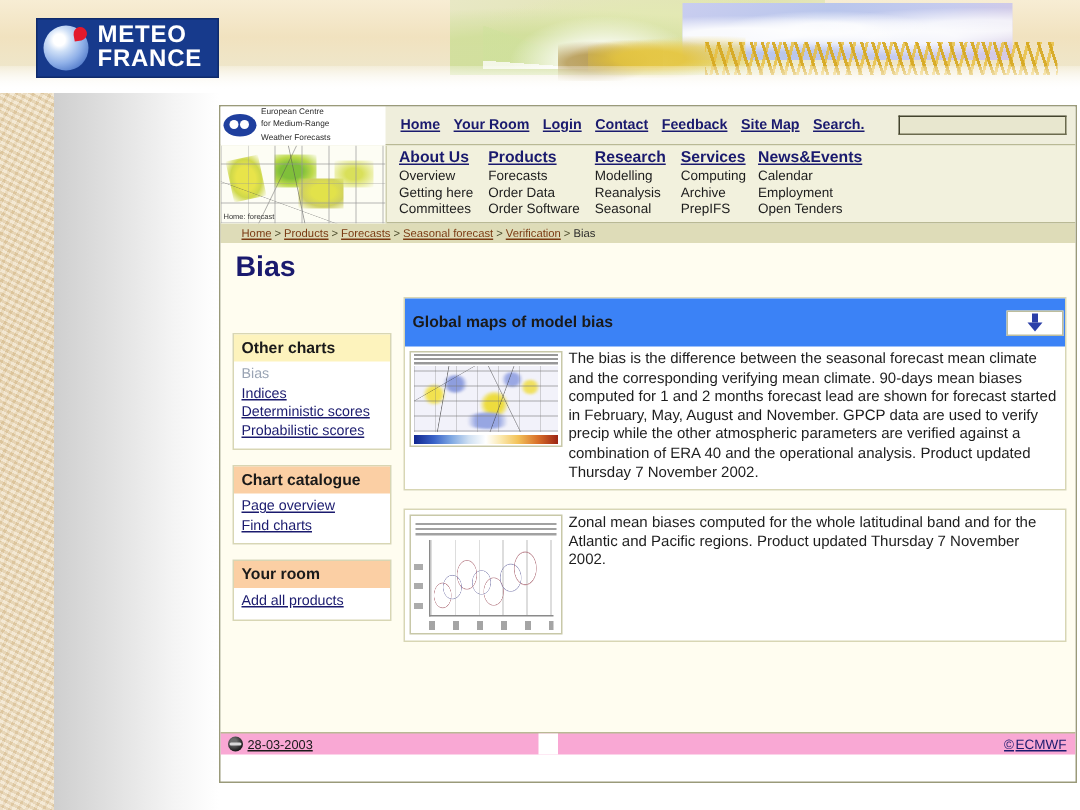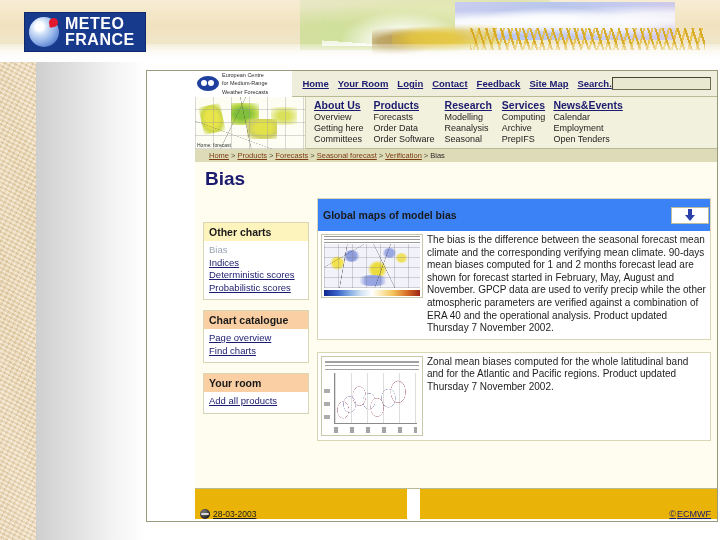--- a/index.html
+++ b/index.html
@@ -155,21 +155,20 @@
 
   
   #page {
     position: absolute;
     left: 146px; top: 70px;
     width: 572px; height: 452px;
     background: #ffffff;
     border: 1px solid #9a9a7a;
     box-sizing: border-box;
     overflow: hidden;
-    padding-left: 48px;
   }
 
   
   .topnav {
     height: 26px;
     background: #efeedc;
     border-bottom: 1px solid #b9b995;
     display: flex;
     align-items: center;
     box-sizing: border-box;
@@ -533,24 +532,24 @@
     background: repeating-linear-gradient(90deg, rgba(90,90,90,.55) 0 4px, transparent 4px 16px);
   }
   .tn-plot .ylab {
     position: absolute; left: 2px; top: 26px;
     width: 6px; height: 36px;
     background: repeating-linear-gradient(0deg, rgba(90,90,90,.5) 0 4px, transparent 4px 13px);
   }
 
   
   .footer {
-    height: 31px;
-    background: #eab308;
-    display: flex;
-    align-items: flex-end;
+    height: 15px;
+    background: #f9a8d4;
+    display: flex;
+    align-items: center;
     justify-content: space-between;
     padding: 0 6px 0 5px;
     box-sizing: border-box;
     position: relative;
     border-top: 1px solid #b9b995;
   }
   .footer-left {
     display: flex;
     align-items: center;
     gap: 3px;

